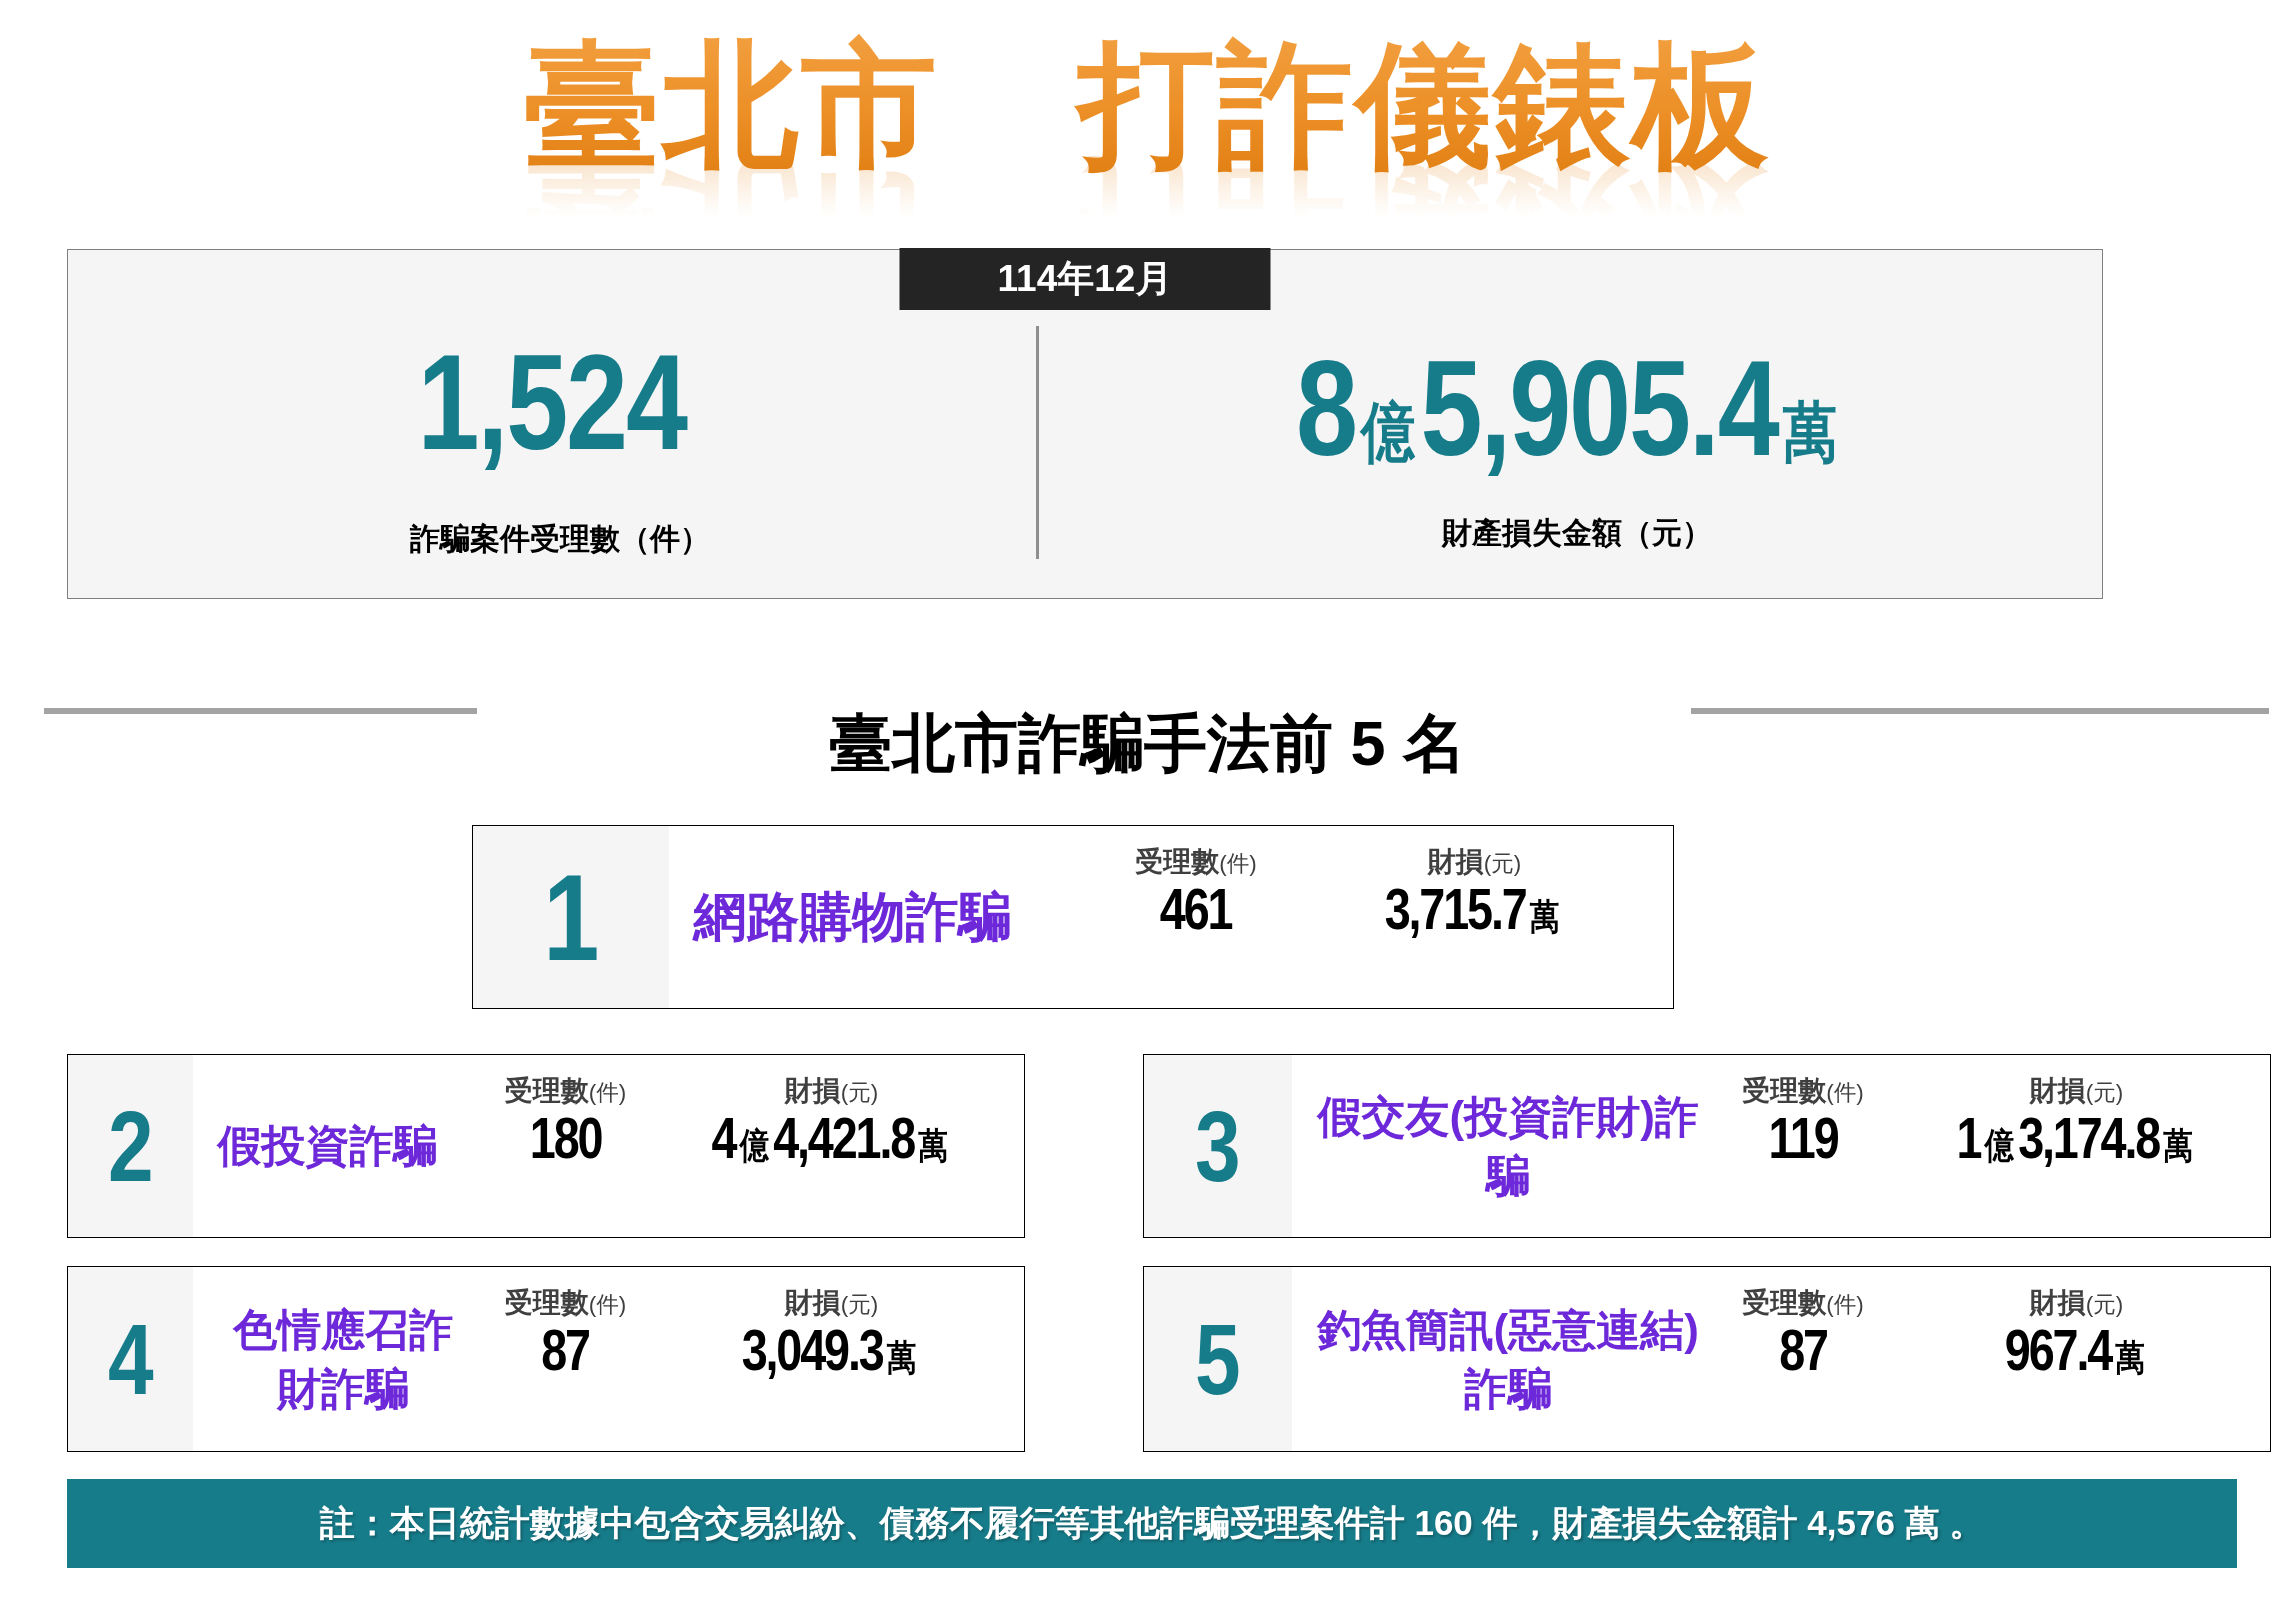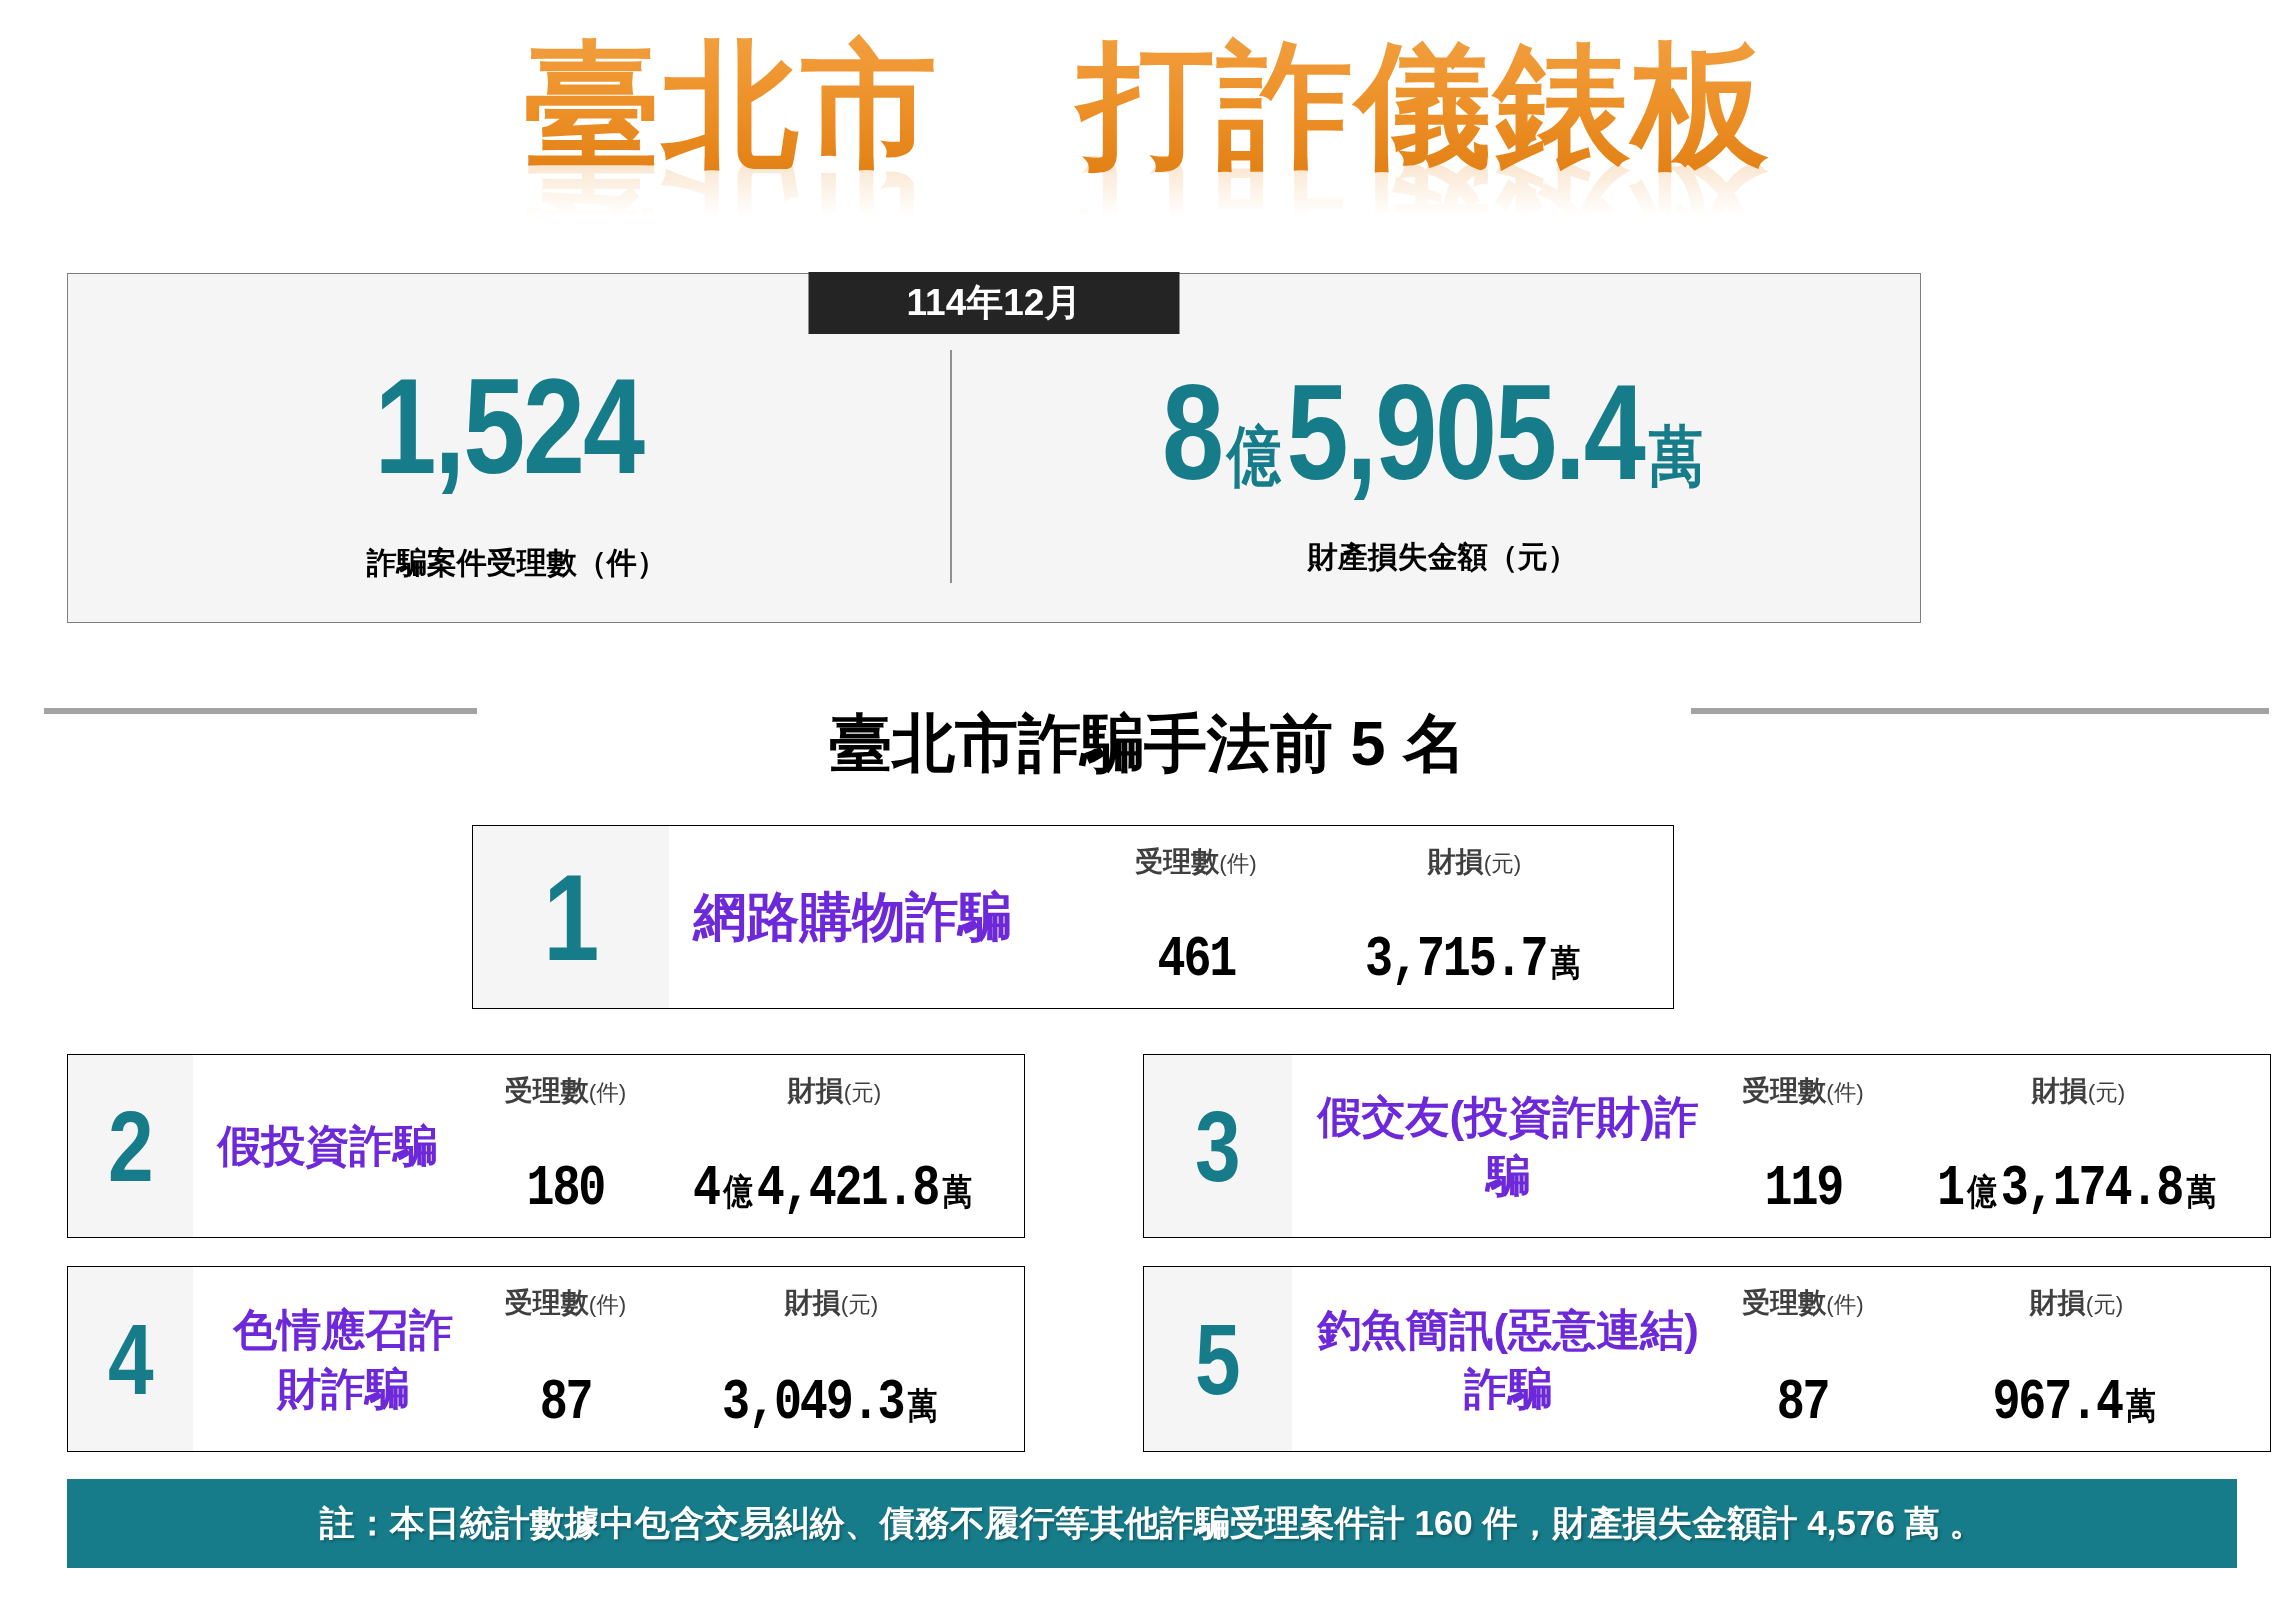--- a/index.html
+++ b/index.html
@@ -34,24 +34,23 @@
     letter-spacing:2.6px;
     background:linear-gradient(180deg,var(--title_orange_top) 0%,#EC8F26 55%,var(--title_orange_bottom) 100%);
     -webkit-background-clip:text;
     background-clip:text;
     color:transparent;
     text-decoration:underline;
     -webkit-box-reflect:below -37px linear-gradient(to bottom, rgba(0,0,0,0) 55%, rgba(0,0,0,0.28));
   }
   
   .summary{
-    position:absolute;left:67px;top:249px;width:1854px;height:350px;
+    position:absolute;left:67px;top:249px;width:2036px;height:350px;
     background:var(--panel_bg);
     border:1.9px solid var(--panel_border);
-    margin-top:24px;
   }
   .period-badge{
     position:absolute;top:-1.9px;left:50%;transform:translateX(-50%);
     width:371px;height:62px;
     background:var(--badge_bg);
     color:#fff;font-size:37px;font-weight:700;
     display:flex;align-items:center;justify-content:center;
     z-index:2;
   }
   .v-divider{
@@ -122,22 +121,22 @@
   }
   .col-cases{width:206px;}
   .card2 .col-cases,.card4 .col-cases{width:193px;}
   .col-loss{flex:1 1 auto;padding-right:23px;}
   .hdr{
     font-size:28px;color:var(--header_text);font-weight:700;
     text-align:center;white-space:nowrap;
   }
   .hdr .hu{font-size:22.5px;font-weight:400;}
   .value{
-    flex:1;display:flex;align-items:flex-end;justify-content:center;
-    font-weight:800;color:#000;font-size:57px;line-height:1;white-space:nowrap;font-family:Liberation Mono, monospace;
+    flex:1;display:flex;align-items:flex-start;justify-content:center;
+    font-weight:800;color:#000;font-size:57px;line-height:1;white-space:nowrap;
   }
   .value .u{font-size:36px;font-weight:800;padding:0 5.1px;letter-spacing:0;}
   
   .footnote{
     position:absolute;left:67px;top:1479px;width:2170px;height:89px;
     background:var(--footer_bg);
     color:#ffffff;font-size:35px;font-weight:700;
     display:flex;align-items:center;justify-content:center;
     text-shadow:1.9px 1.9px 2.6px rgba(0,0,0,0.25);
   }

